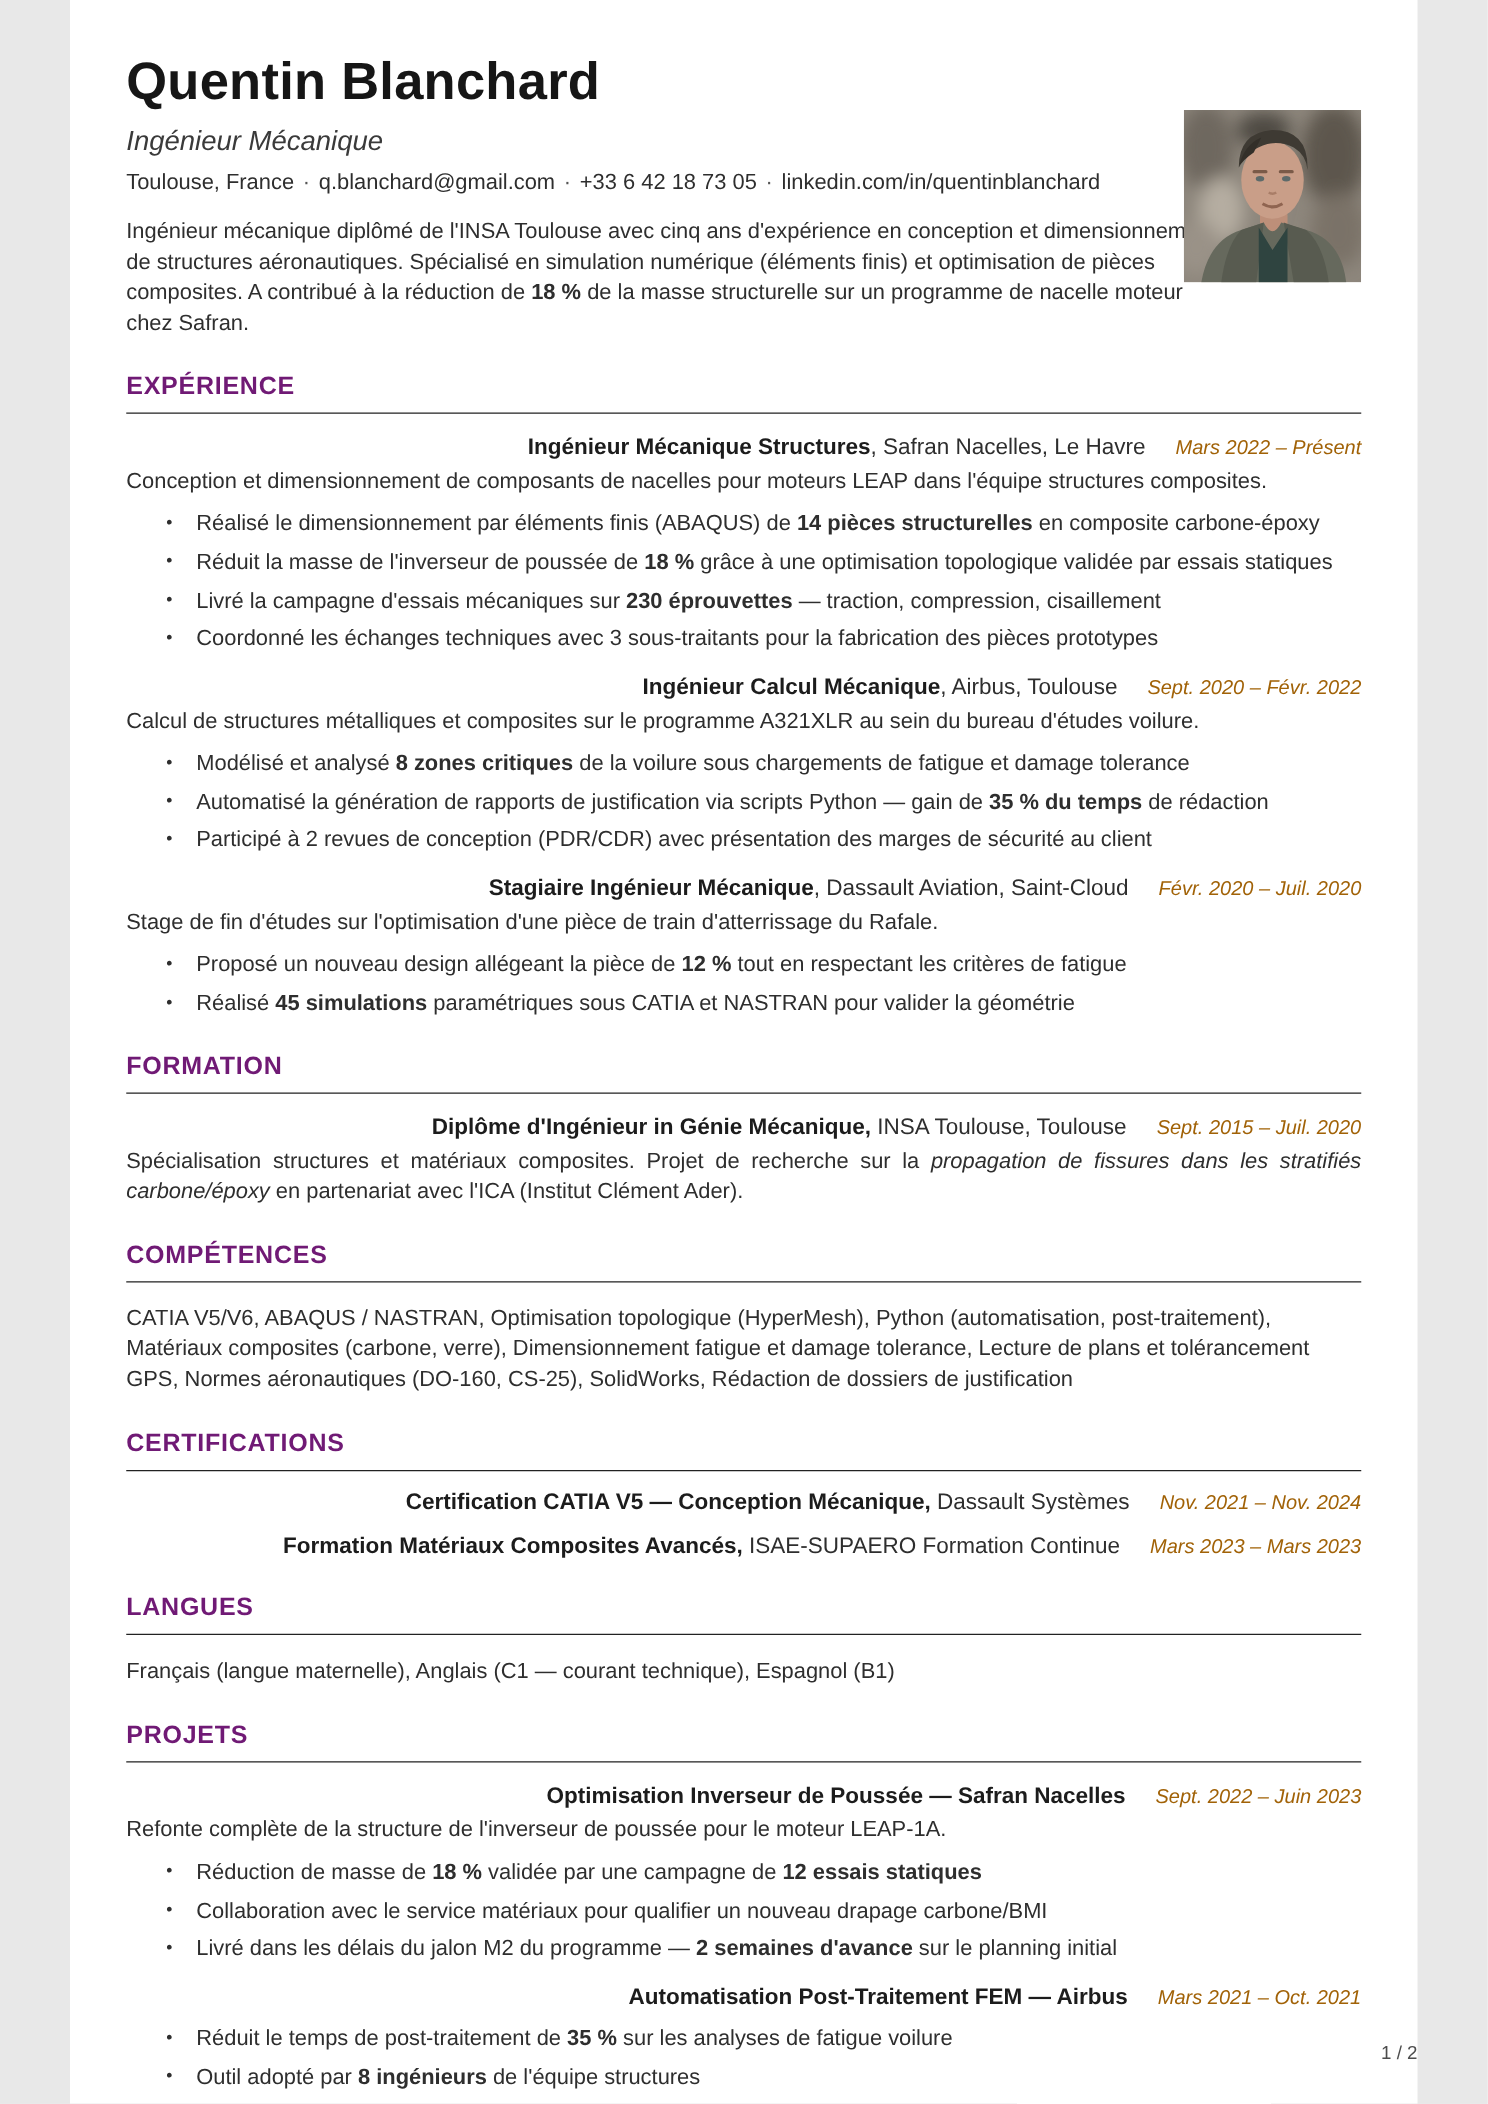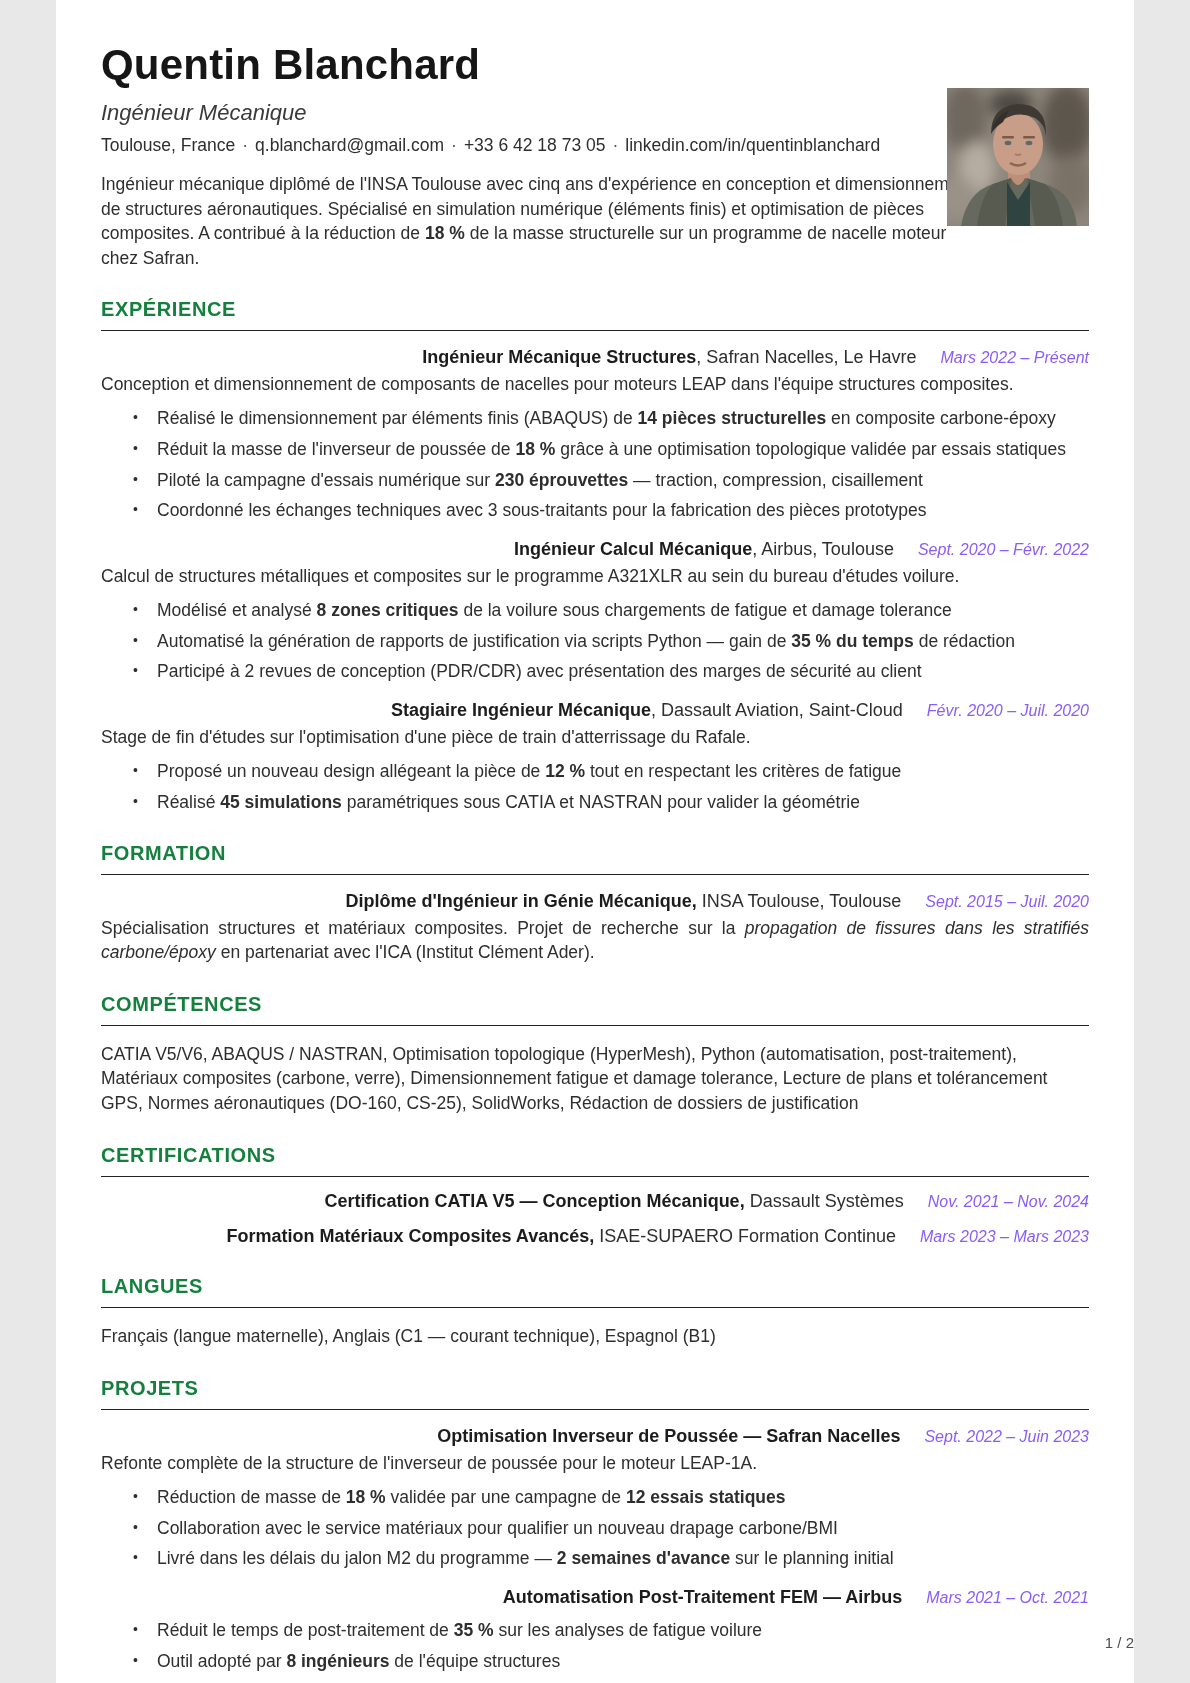--- a/index.html
+++ b/index.html
@@ -28,30 +28,30 @@
     font-size:17.5px; line-height:1.4; margin-top:16px;
     max-width:880px; color:#2e2e2e;
   }
   .photo {
     position:absolute; top:88px; right:45px;
     width:142px; height:138px; overflow:hidden;
   }
   .photo svg { display:block; }
   
   h2.section-heading {
-    font-size:20px; font-weight:bold; color:#15803d;
+    font-size:20px; font-weight:bold; color:#701a75;
     letter-spacing:0.6px; margin-top:28px;
     padding-bottom:9px; border-bottom:1.6px solid #222;
   }
   .entry { margin-top:16px; }
   .entry-head { display:flex; justify-content:flex-end; align-items:baseline; }
   .entry-title { font-size:18px; color:#2e2e2e; }
   .entry-title b { color:#1c1c1c; }
   .entry-dates {
-    font-size:16px; font-style:italic; color:#8b5cf6;
+    font-size:16px; font-style:italic; color:#a16207;
     white-space:nowrap; margin-left:24px; flex-shrink:0;
   }
   .entry-desc { font-size:17.5px; line-height:1.38; margin-top:4px; }
   .entry-desc.justified { text-align:justify; }
   ul.bullets { list-style:none; margin-top:11px; padding-left:56px; }
   ul.bullets li {
     position:relative; font-size:17.5px; line-height:1.35; margin-bottom:7px;
   }
   ul.bullets li::before {
     content:"•"; position:absolute; left:-24px; top:1px;
@@ -123,21 +123,21 @@
 
     <article class="entry">
       <div class="entry-head">
         <p class="entry-title"><b>Ingénieur Mécanique Structures</b><span>, Safran Nacelles, Le Havre</span></p>
         <span class="entry-dates">Mars 2022 – Présent</span>
       </div>
       <p class="entry-desc">Conception et dimensionnement de composants de nacelles pour moteurs LEAP dans l'équipe structures composites.</p>
       <ul class="bullets">
         <li><span>Réalisé le dimensionnement par éléments finis (ABAQUS) de </span><span style="font-weight: bold;">14 pièces structurelles</span><span> en composite carbone-époxy</span></li>
         <li><span>Réduit la masse de l'inverseur de poussée de </span><span style="font-weight: bold;">18 %</span><span> grâce à une optimisation topologique validée par essais statiques</span></li>
-        <li><span>Piloté la campagne d'essais numérique sur </span><span style="font-weight: bold;">230 éprouvettes</span><span> — traction, compression, cisaillement</span></li>
+        <li><span>Livré la campagne d'essais mécaniques sur </span><span style="font-weight: bold;">230 éprouvettes</span><span> — traction, compression, cisaillement</span></li>
         <li><span>Coordonné les échanges techniques avec 3 sous-traitants pour la fabrication des pièces prototypes</span></li>
       </ul>
     </article>
 
     <article class="entry">
       <div class="entry-head">
         <p class="entry-title"><b>Ingénieur Calcul Mécanique</b><span>, Airbus, Toulouse</span></p>
         <span class="entry-dates">Sept. 2020 – Févr. 2022</span>
       </div>
       <p class="entry-desc">Calcul de structures métalliques et composites sur le programme A321XLR au sein du bureau d'études voilure.</p>

